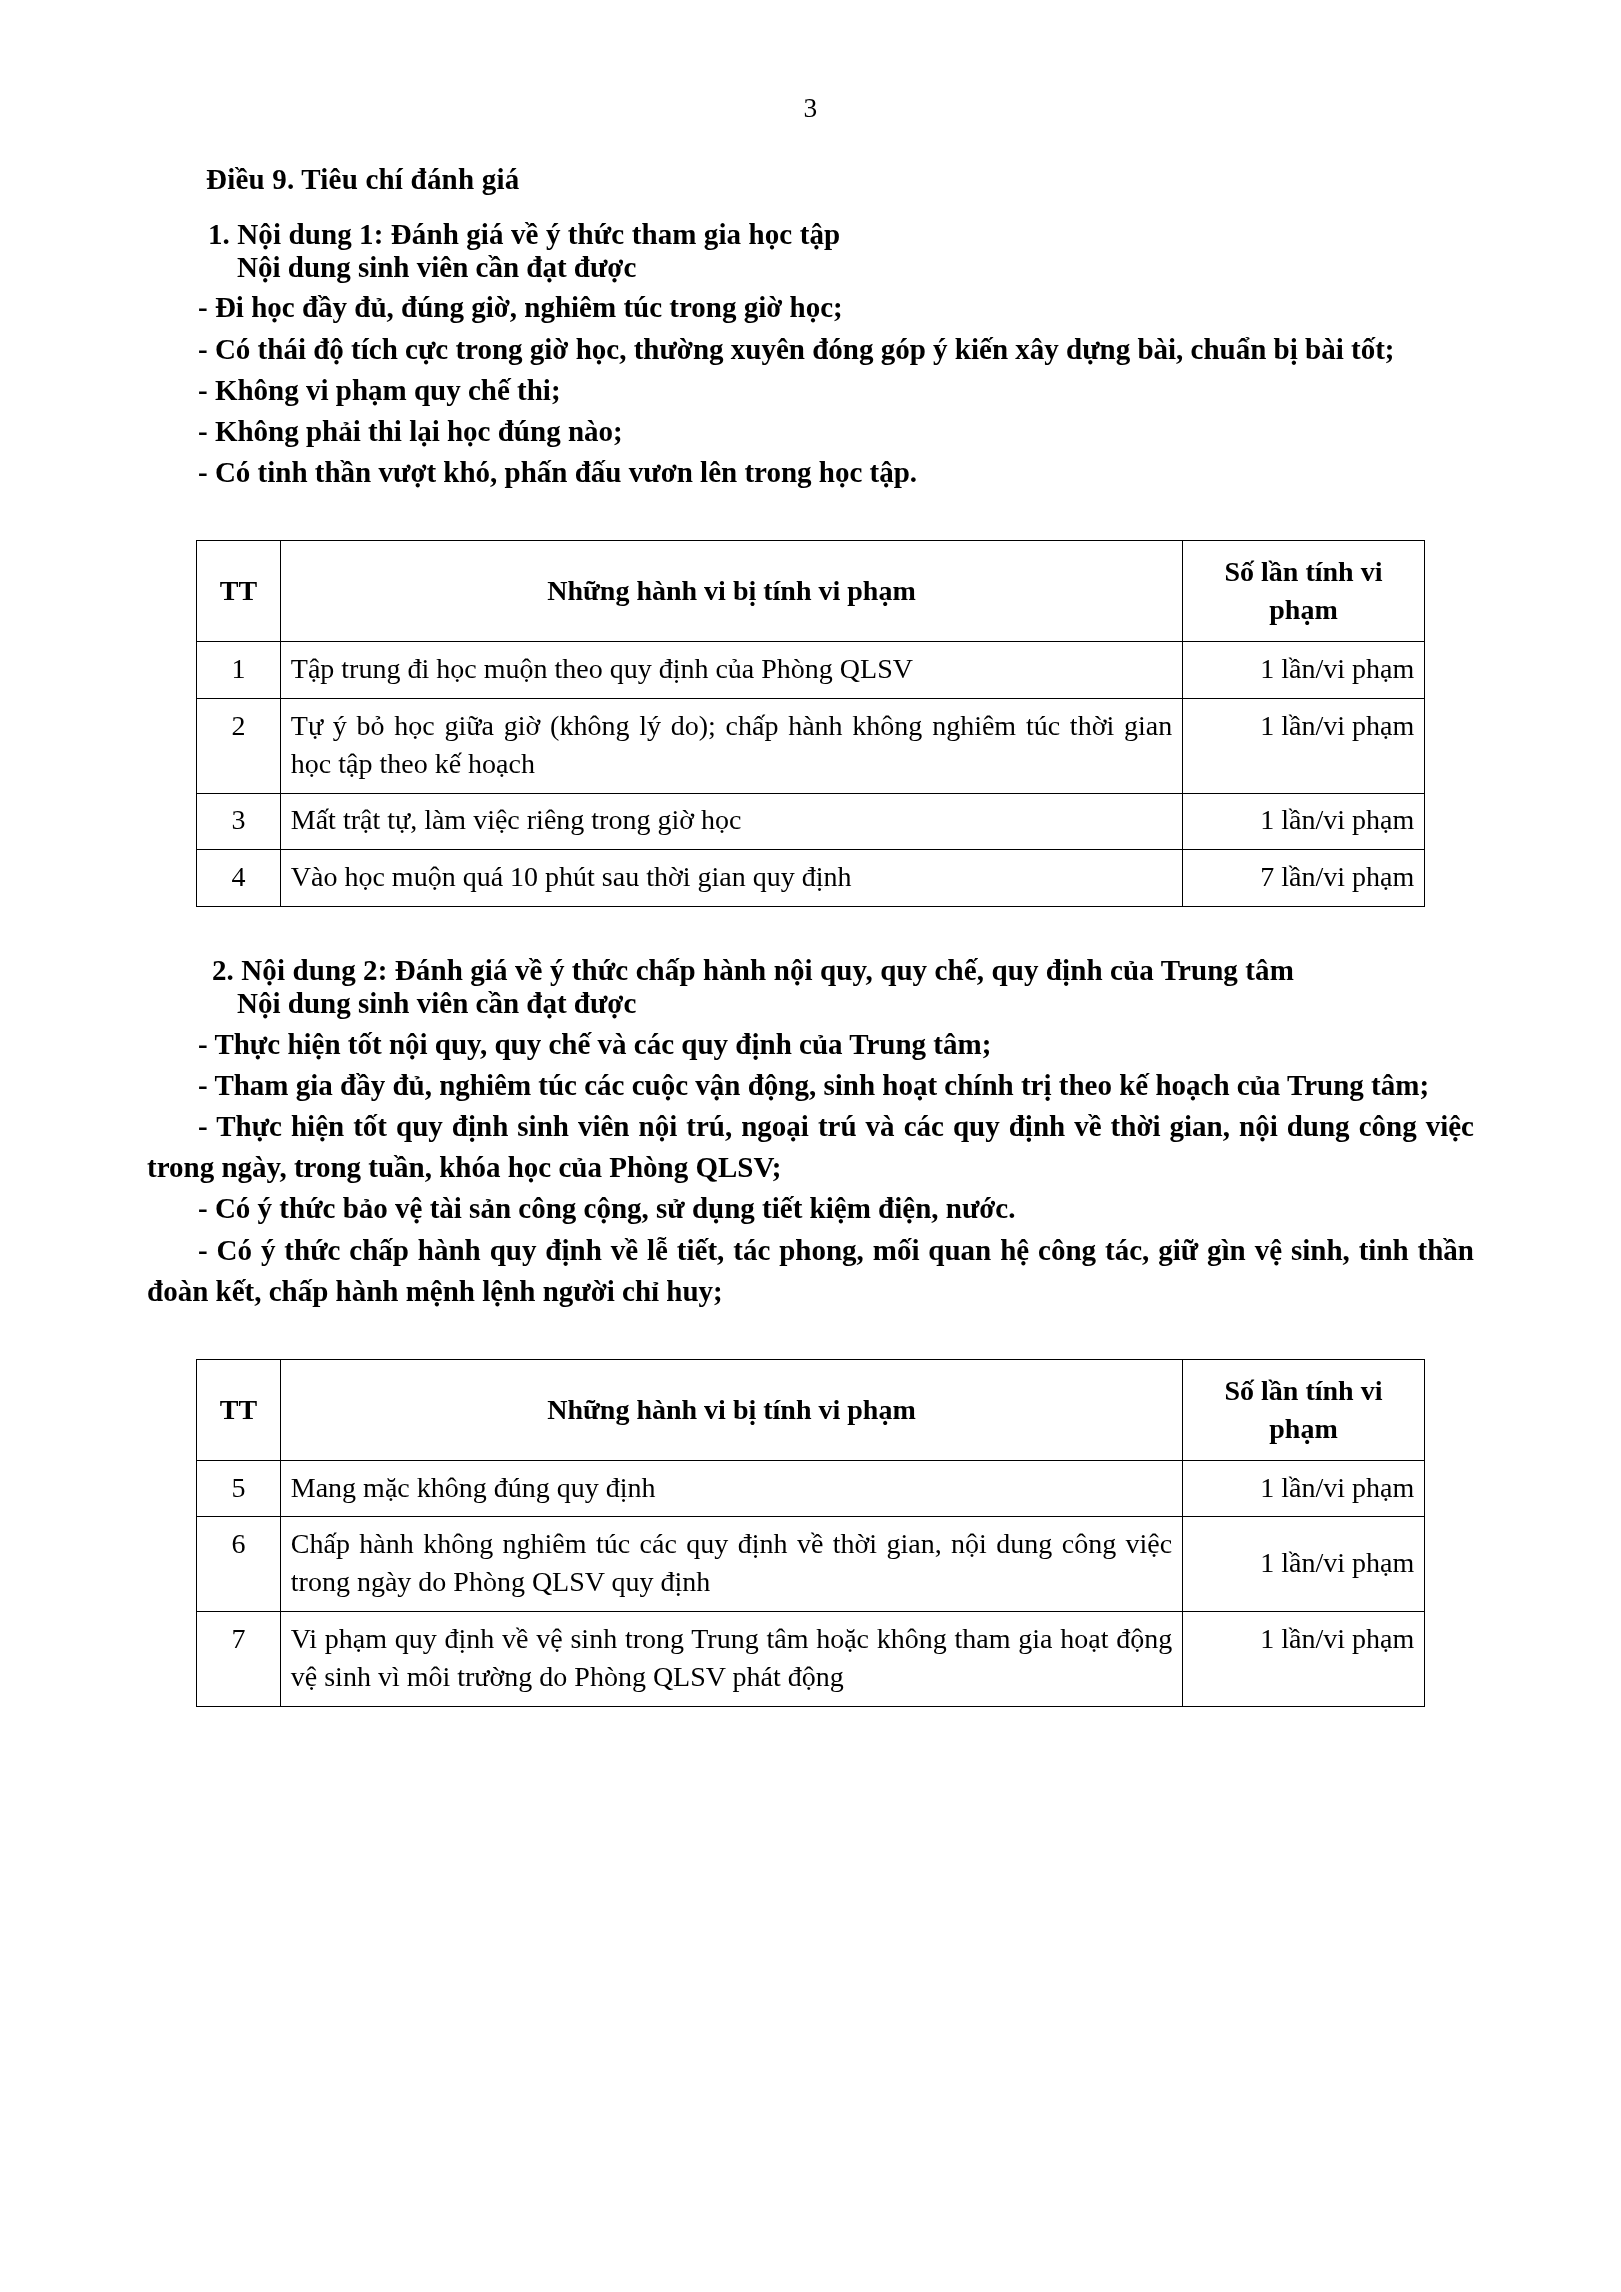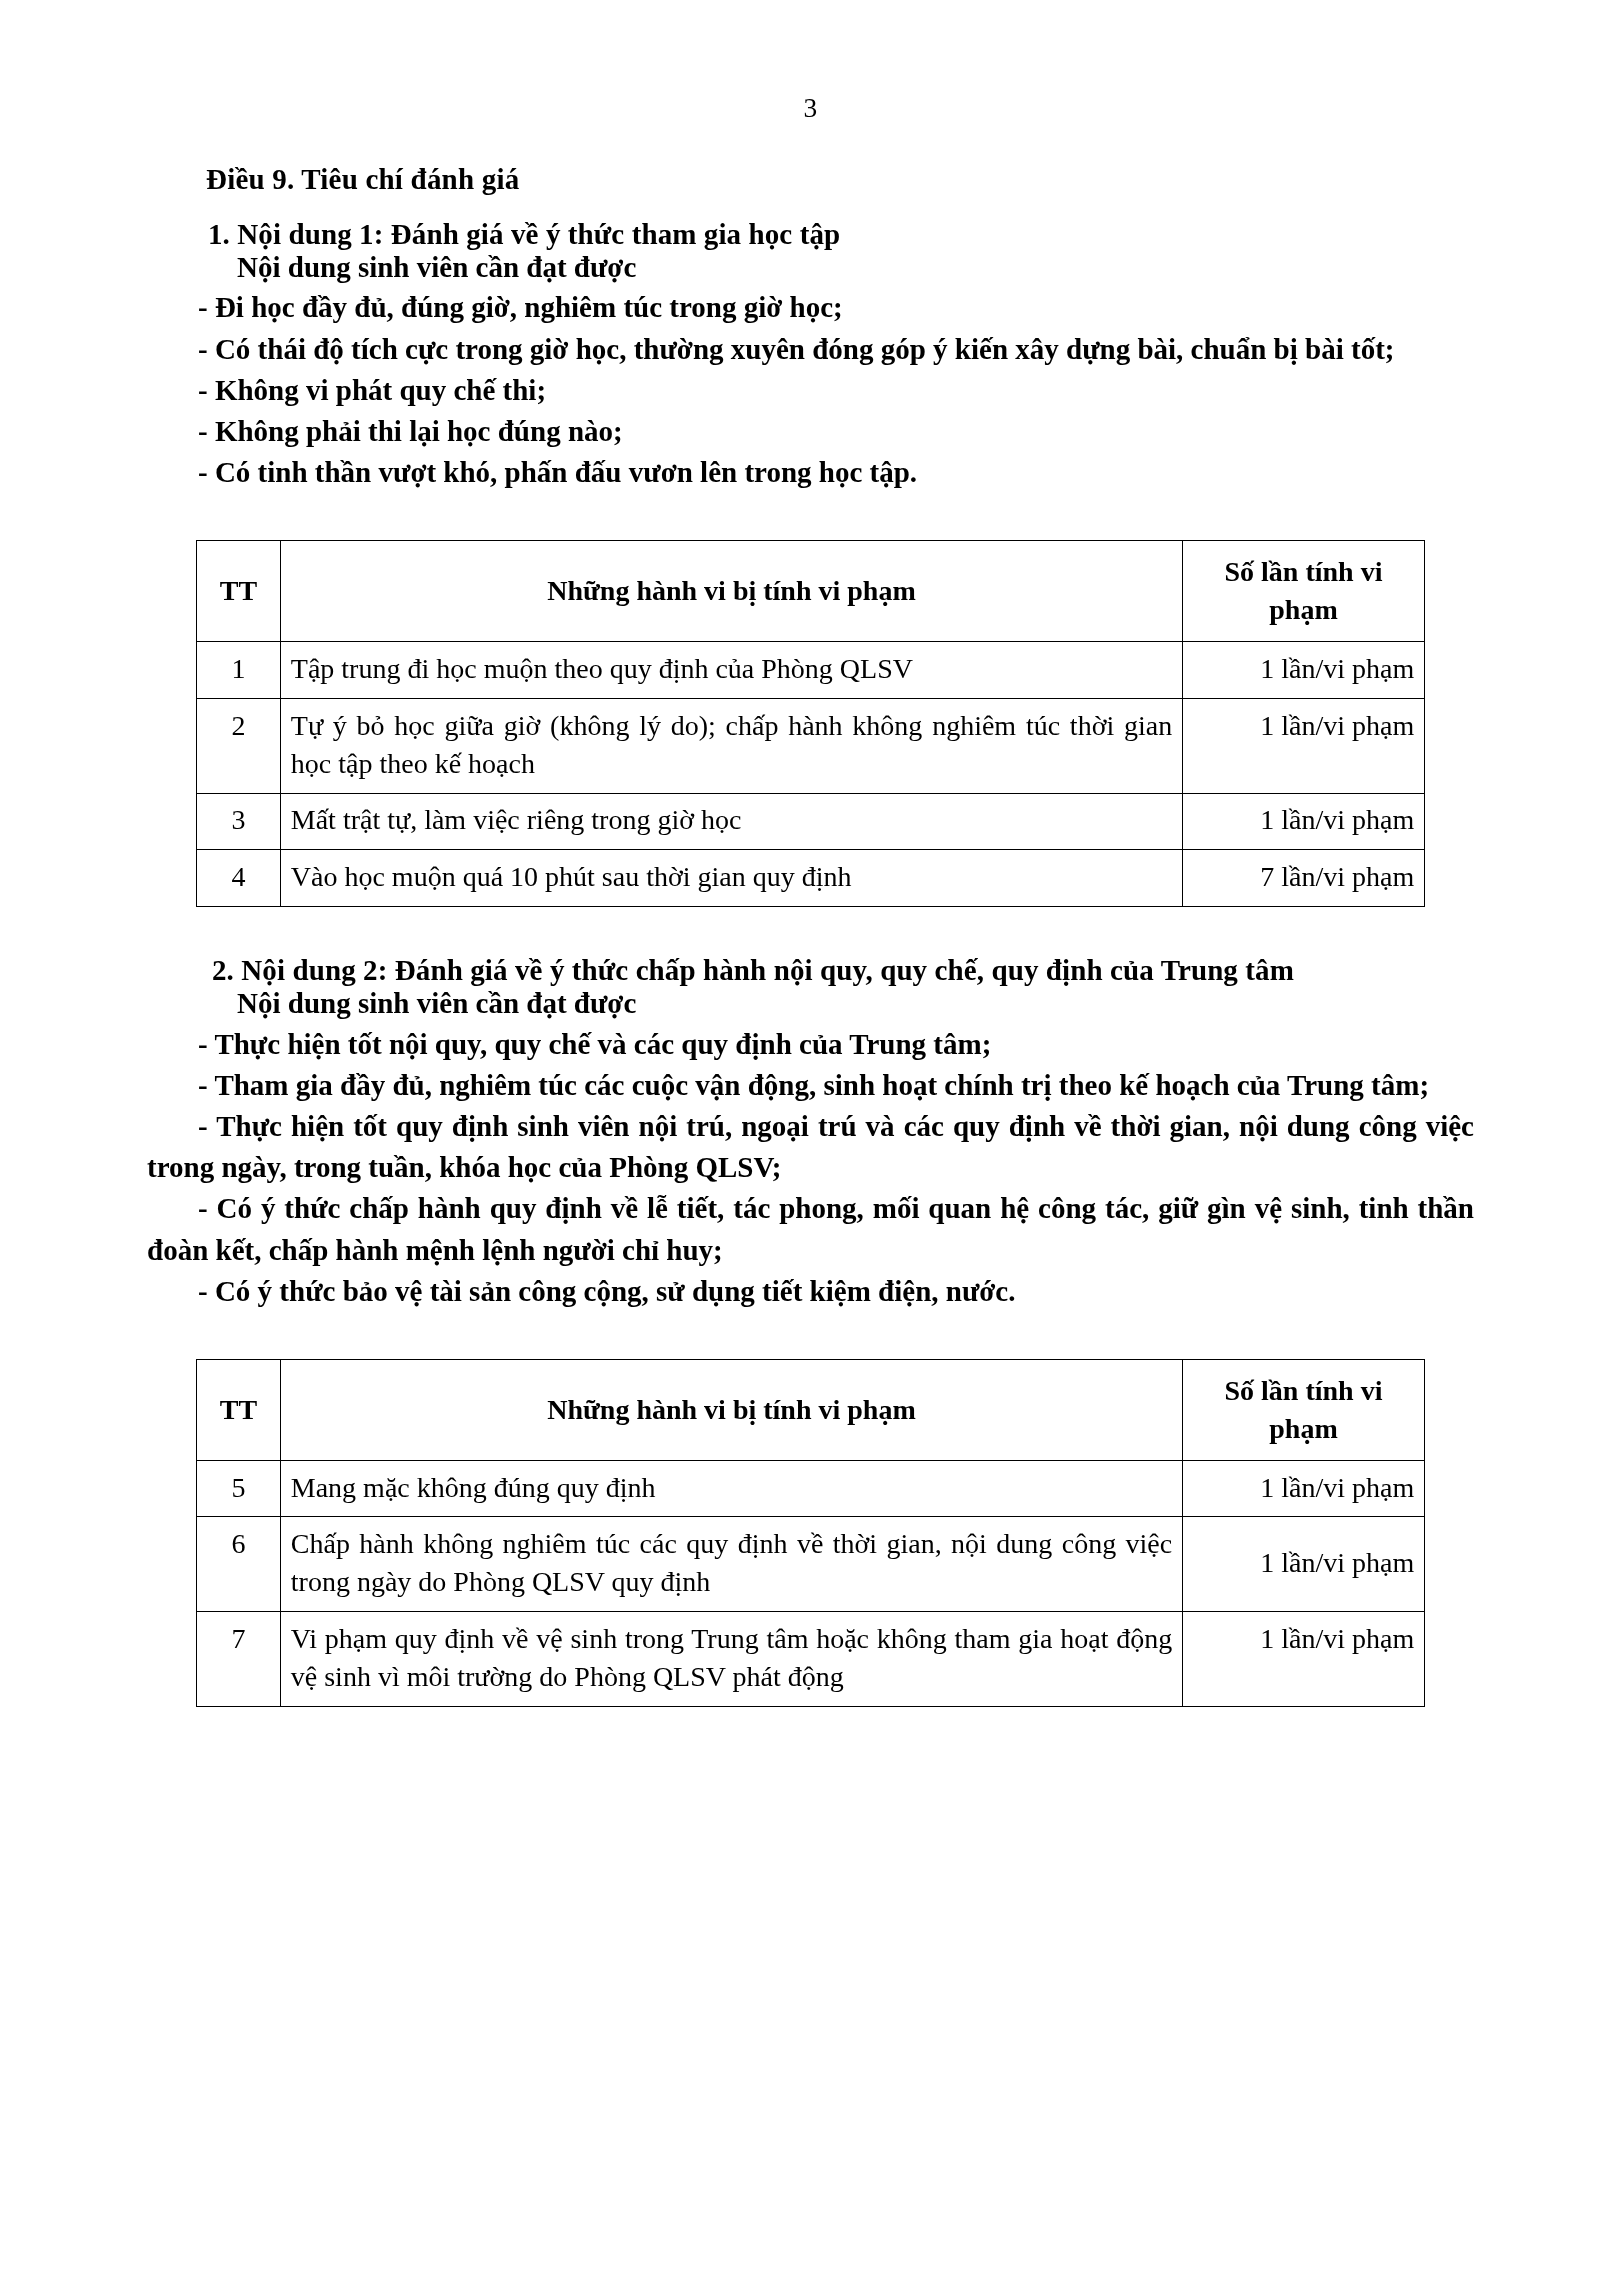--- a/index.html
+++ b/index.html
@@ -109,21 +109,21 @@
   <div class="heading-1">Điều 9. Tiêu chí đánh giá</div>
 
   <div class="heading-2 indent-num">
     <span>1. </span>
     <span>Nội dung 1: Đánh giá về ý thức tham gia học tập</span>
   </div>
   <div class="heading-3">Nội dung sinh viên cần đạt được</div>
 
   <p class="para">- Đi học đầy đủ, đúng giờ, nghiêm túc trong giờ học;</p>
   <p class="para">- Có thái độ tích cực trong giờ học, thường xuyên đóng góp ý kiến xây dựng bài, chuẩn bị bài tốt;</p>
-  <p class="para">- Không vi phát quy chế thi;</p>
+  <p class="para">- Không vi phạm quy chế thi;</p>
   <p class="para">- Không phải thi lại học đúng nào;</p>
   <p class="para">- Có tinh thần vượt khó, phấn đấu vươn lên trong học tập.</p>
 
   <div class="spacer-lg"></div>
 
   <div class="tbl-wrap">
     <table class="crit">
       <colgroup>
         <col class="col-tt">
           <col class="col-act">
@@ -165,22 +165,22 @@
 
   <div class="heading-2" style="padding-left:0; text-indent:65px;">
     <span>2. </span>
     <span>Nội dung 2: Đánh giá về ý thức chấp hành nội quy, quy chế, quy định của Trung tâm</span>
   </div>
   <div class="heading-3">Nội dung sinh viên cần đạt được</div>
 
   <p class="para">- Thực hiện tốt nội quy, quy chế và các quy định của Trung tâm;</p>
   <p class="para">- Tham gia đầy đủ, nghiêm túc các cuộc vận động, sinh hoạt chính trị theo kế hoạch của Trung tâm;</p>
   <p class="para">- Thực hiện tốt quy định sinh viên nội trú, ngoại trú và các quy định về thời gian, nội dung công việc trong ngày, trong tuần, khóa học của Phòng QLSV;</p>
+  <p class="para">- Có ý thức bảo vệ tài sản công cộng, sử dụng tiết kiệm điện, nước.</p>
   <p class="para">- Có ý thức chấp hành quy định về lễ tiết, tác phong, mối quan hệ công tác, giữ gìn vệ sinh, tinh thần đoàn kết, chấp hành mệnh lệnh người chỉ huy;</p>
-  <p class="para">- Có ý thức bảo vệ tài sản công cộng, sử dụng tiết kiệm điện, nước.</p>
 
   <div class="spacer-lg"></div>
 
   <div class="tbl-wrap">
     <table class="crit">
       <colgroup>
         <col class="col-tt">
           <col class="col-act">
           <col class="col-num">
       </colgroup>

